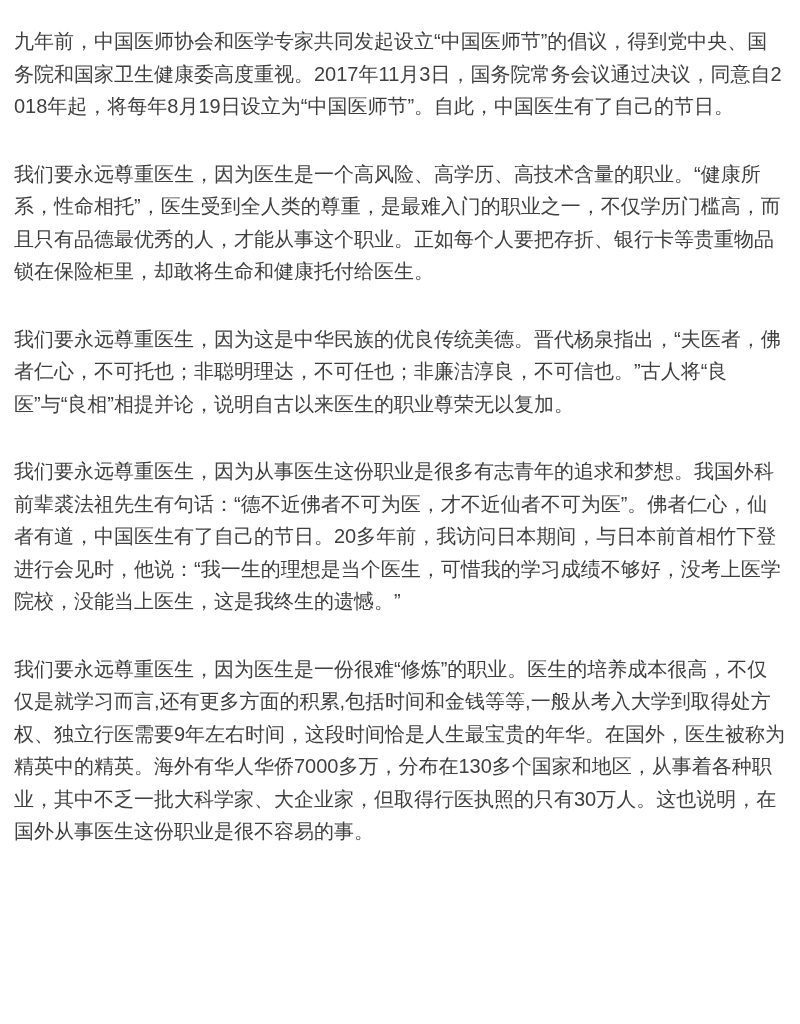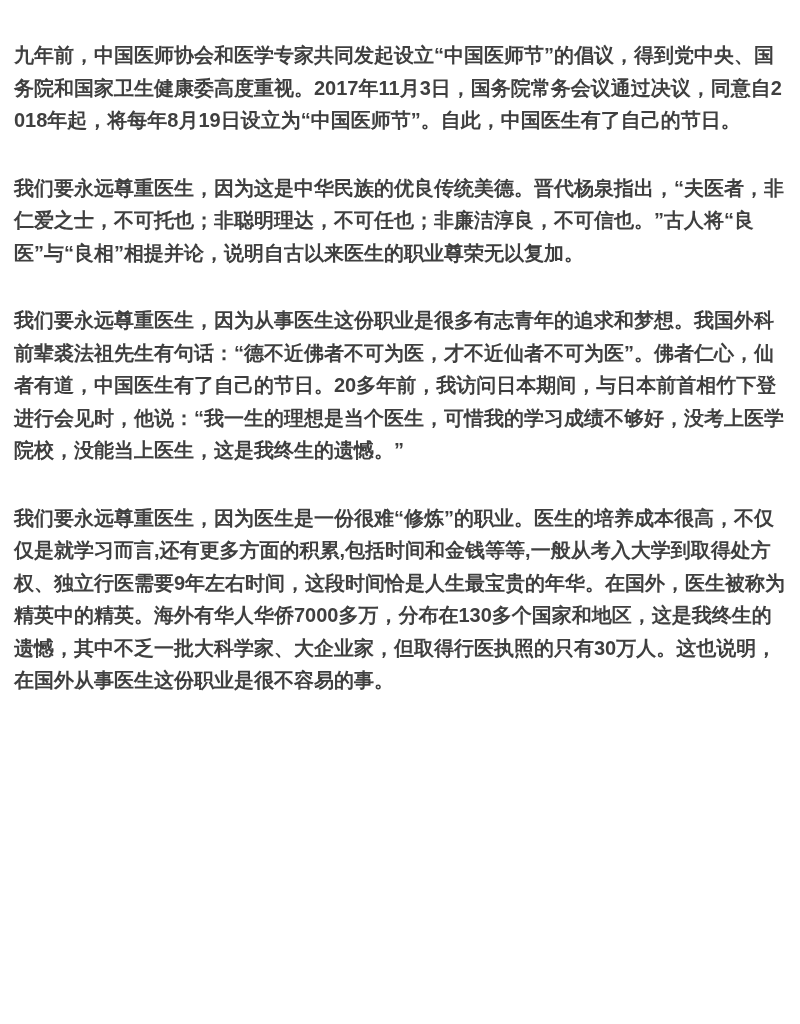--- a/index.html
+++ b/index.html
@@ -11,33 +11,33 @@
     width: 800px;
     min-height: 1024px;
     box-sizing: border-box;
     padding: 21px 14px 10px 14px;
     font-family: "Liberation Sans", sans-serif;
   }
   .article {
     width: 772px;
   }
   .article-paragraph {
-    margin: 18px 0 35px 0;
+    margin: 4px 0 35px 0;
     font-size: 20px;
     line-height: 32.5px;
     color: #3f3f3f;
     word-break: break-all;
     text-align: left;
-    font-weight: bold;
   }
   .article-paragraph:last-child {
     margin-bottom: 0;
   }
 </style>
 </head>
 <body>
 
 <main class="article">
   <p class="article-paragraph">九年前，中国医师协会和医学专家共同发起设立“中国医师节”的倡议，得到党中央、国务院和国家卫生健康委高度重视。2017年11月3日，国务院常务会议通过决议，同意自2018年起，将每年8月19日设立为“中国医师节”。自此，中国医生有了自己的节日。</p>
-  <p class="article-paragraph">我们要永远尊重医生，因为这是中华民族的优良传统美德。晋代杨泉指出，“夫医者，非仁爱之士，不可托也；非聪明理达，不可任也；非廉洁淳良，不可信也。”古人将“良医”与“良相”相提并论，说明自古以来医生的职业尊荣无以复加。</p>
+  <p class="article-paragraph">我们要永远尊重医生，因为医生是一个高风险、高学历、高技术含量的职业。“健康所系，性命相托”，医生受到全人类的尊重，是最难入门的职业之一，不仅学历门槛高，而且只有品德最优秀的人，才能从事这个职业。正如每个人要把存折、银行卡等贵重物品锁在保险柜里，却敢将生命和健康托付给医生。</p>
+  <p class="article-paragraph">我们要永远尊重医生，因为这是中华民族的优良传统美德。晋代杨泉指出，“夫医者，佛者仁心，不可托也；非聪明理达，不可任也；非廉洁淳良，不可信也。”古人将“良医”与“良相”相提并论，说明自古以来医生的职业尊荣无以复加。</p>
   <p class="article-paragraph">我们要永远尊重医生，因为从事医生这份职业是很多有志青年的追求和梦想。我国外科前辈裘法祖先生有句话：“德不近佛者不可为医，才不近仙者不可为医”。佛者仁心，仙者有道，中国医生有了自己的节日。20多年前，我访问日本期间，与日本前首相竹下登进行会见时，他说：“我一生的理想是当个医生，可惜我的学习成绩不够好，没考上医学院校，没能当上医生，这是我终生的遗憾。”</p>
-  <p class="article-paragraph">我们要永远尊重医生，因为医生是一份很难“修炼”的职业。医生的培养成本很高，不仅仅是就学习而言,还有更多方面的积累,包括时间和金钱等等,一般从考入大学到取得处方权、独立行医需要9年左右时间，这段时间恰是人生最宝贵的年华。在国外，医生被称为精英中的精英。海外有华人华侨7000多万，分布在130多个国家和地区，这是我终生的遗憾，其中不乏一批大科学家、大企业家，但取得行医执照的只有30万人。这也说明，在国外从事医生这份职业是很不容易的事。</p>
+  <p class="article-paragraph">我们要永远尊重医生，因为医生是一份很难“修炼”的职业。医生的培养成本很高，不仅仅是就学习而言,还有更多方面的积累,包括时间和金钱等等,一般从考入大学到取得处方权、独立行医需要9年左右时间，这段时间恰是人生最宝贵的年华。在国外，医生被称为精英中的精英。海外有华人华侨7000多万，分布在130多个国家和地区，从事着各种职业，其中不乏一批大科学家、大企业家，但取得行医执照的只有30万人。这也说明，在国外从事医生这份职业是很不容易的事。</p>
 </main>
 
 </body></html>

